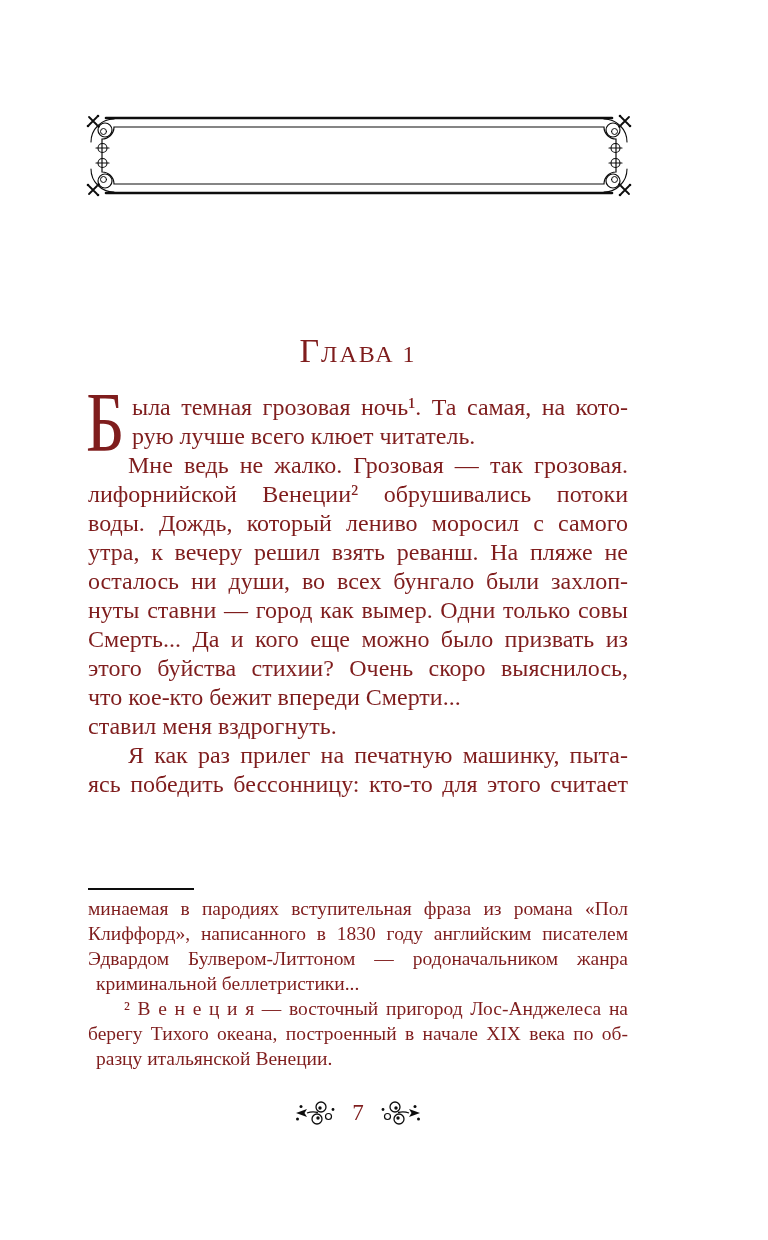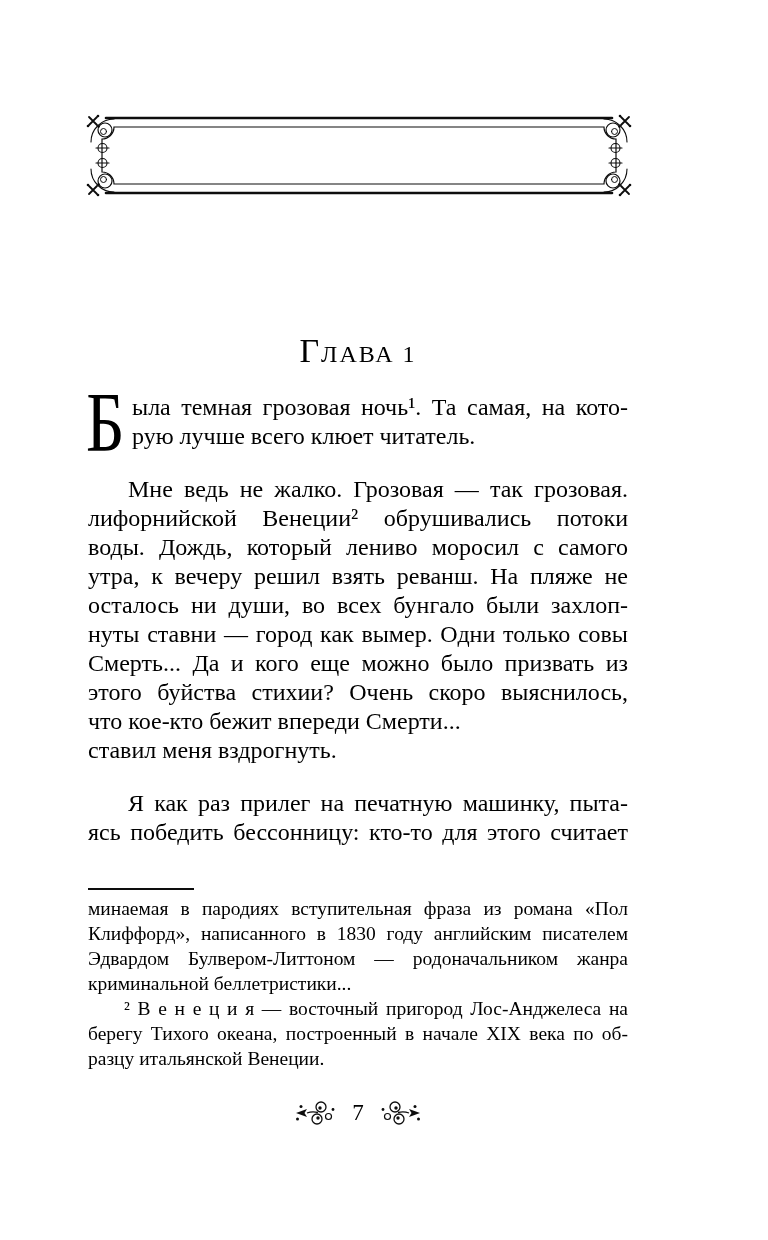--- a/index.html
+++ b/index.html
@@ -2,21 +2,21 @@
 <html lang="ru"><head>
 <meta charset="utf-8">
 <style>
   html,body{margin:0;padding:0;}
   .page{
     position:relative;
     width:768px;height:1240px;
     background:#ffffff;
     overflow:hidden;
     font-family:"Liberation Serif","DejaVu Serif",serif;
-    color:#000000;
+    color:#7f1d1d;
   }
   
   .frame{position:absolute;left:86px;top:112px;}
   
   .chapter-title{
     position:absolute;left:88px;top:333px;width:540px;
     margin:0;text-align:center;font-weight:normal;
     font-size:24px;line-height:36px;letter-spacing:2px;
   }
   .chapter-title::first-letter{font-size:34px;letter-spacing:2px;}
@@ -25,41 +25,41 @@
     position:absolute;left:88px;top:393px;width:540px;
     font-size:24px;
   }
   .para{position:relative;}
   .line{
     height:29px;line-height:29px;
     text-align:justify;text-align-last:justify;
     overflow:visible;white-space:nowrap;
   }
   .line.para-end{text-align-last:left;}
-  .line.indent{text-indent:40px;margin-top:24px;}
+  .line.indent{text-indent:40px;}
   .line.dcpad{padding-left:44px;}
   .dropcap{
     position:absolute;left:-2px;top:-12px;
     font-size:84px;line-height:84px;
     transform:scaleX(0.8);transform-origin:0 0;
   }
   
   .footnote-sep{
     position:absolute;left:88px;top:888px;
     width:106px;height:2px;background:#0d0d0d;
   }
   .footnotes{
     position:absolute;left:88px;top:896px;width:540px;
     font-size:19.5px;
   }
   .fn-line{
     height:25px;line-height:25px;
     text-align:justify;text-align-last:justify;white-space:nowrap;
   }
-  .fn-line.para-end{text-align-last:left;}
+  .fn-line.para-end{text-align-last:left;margin-left:8px;}
   .fn-line.indent{text-indent:36px;}
   
   .folio{
     position:absolute;left:88px;top:1098px;width:540px;height:30px;
     display:flex;align-items:center;justify-content:center;gap:14px;
     font-size:23px;
   }
   .folio .num{line-height:30px;}
   svg{display:block;}
 </style>

